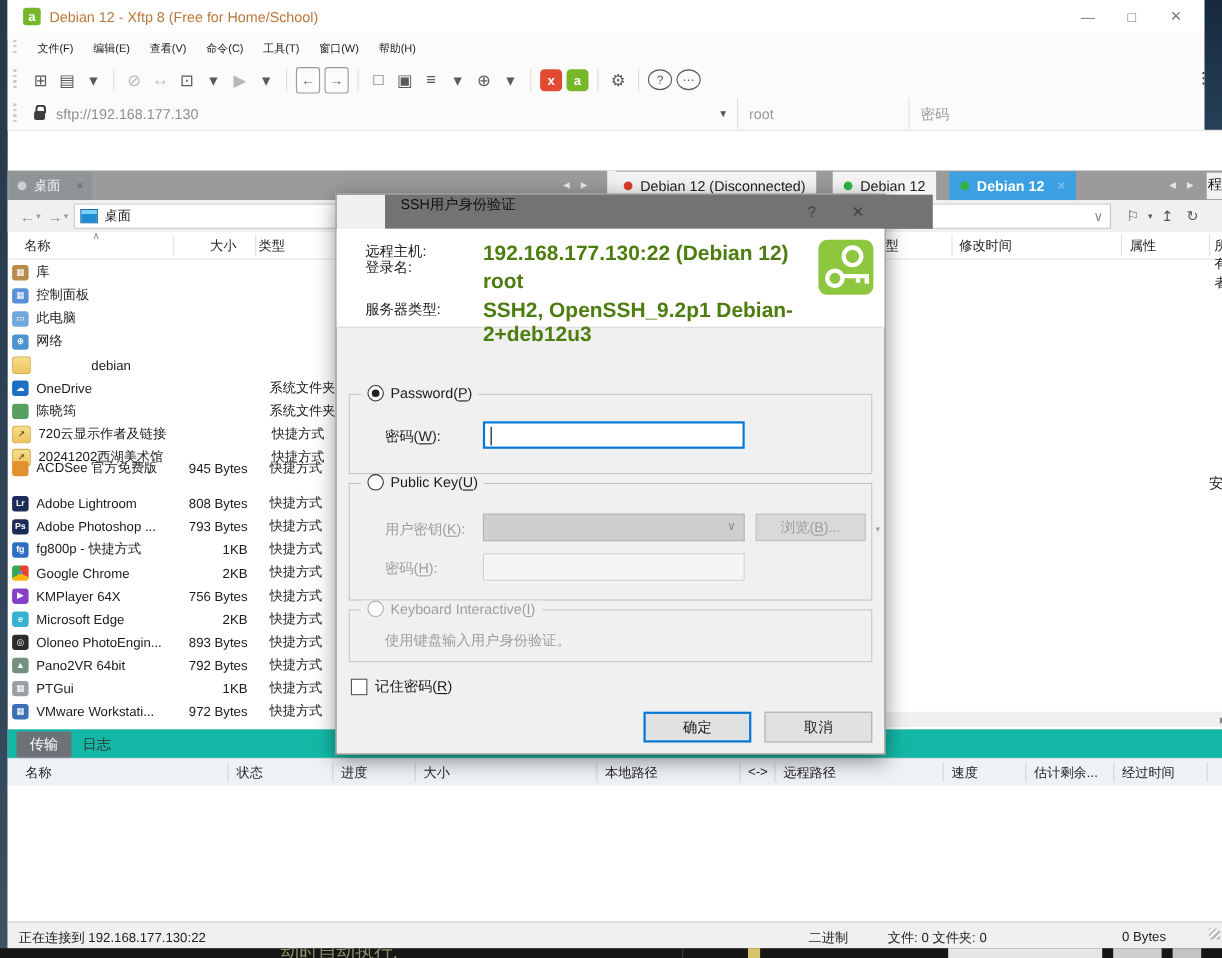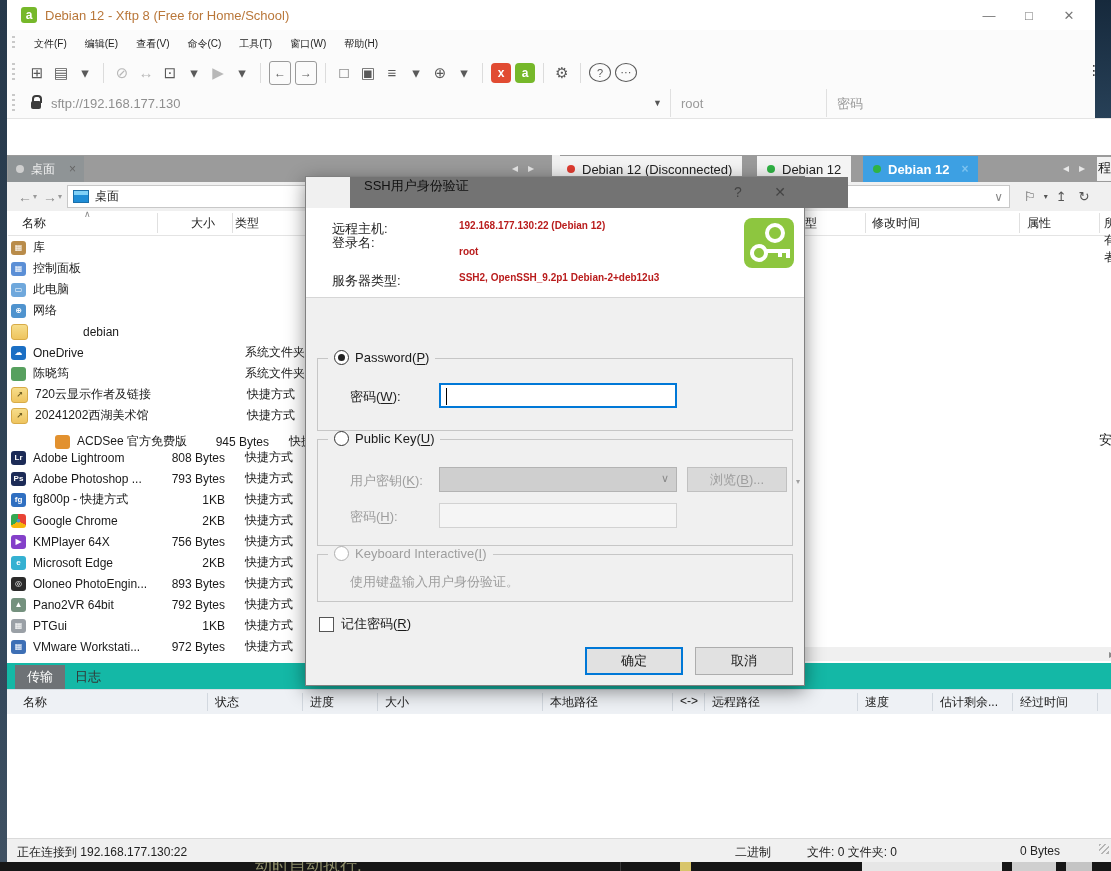--- a/index.html
+++ b/index.html
@@ -95,21 +95,21 @@
   #bottomstrip{position:absolute;left:0;top:862px;width:1111px;height:9px;background:#161616;z-index:45;}
   .bs-frag{position:absolute;top:0;height:9px;}
   
   #dlg{position:absolute;left:305px;top:176px;width:500px;height:510px;background:#f0f0f0;
     border:1px solid #808080;box-shadow:0 5px 18px rgba(0,0,0,.45);z-index:60;box-sizing:border-box;}
   #dlg-title{position:absolute;left:0;top:0;width:100%;height:31px;background:#737373;display:flex;align-items:flex-start;margin-left:44px;}
   #dlg-title .t{margin-left:14px;font-size:13px;color:#111;}
   .dlg-cap{position:absolute;top:0;width:40px;height:30px;display:flex;align-items:center;justify-content:center;color:#444;font-size:14px;}
   #dlg-info{position:absolute;left:0;top:31px;width:100%;height:89px;background:#fff;border-bottom:1px solid #d6d6d6;}
   .inf-label{position:absolute;left:26px;color:#222;font-size:13px;}
-  .inf-val{position:absolute;left:133px;font-weight:bold;color:#b91c1c;font-size:10px;margin-left:20px;}
+  .inf-val{position:absolute;left:133px;font-weight:bold;color:#4d7c0f;font-size:19px;}
   #keyicon{position:absolute;right:10px;top:10px;width:50px;height:50px;border-radius:8px;background:#8dc63f;}
   #dlg-msg{position:absolute;left:16px;top:134px;font-weight:bold;font-size:13px;color:#111;}
   .grp{position:absolute;left:11px;width:476px;border:1px solid #c6c6c6;box-sizing:border-box;}
   .grp-radio{position:absolute;left:10px;top:-9px;background:#f0f0f0;padding:0 6px;display:flex;align-items:center;font-size:13px;}
   .radio{width:13px;height:13px;border:1px solid #333;border-radius:50%;margin-right:6px;background:#fff;position:relative;flex:none;}
   .radio.sel:after{content:"";position:absolute;left:3px;top:3px;width:7px;height:7px;border-radius:50%;background:#222;}
   .radio.dis{border-color:#b0b0b0;}
   .dlg-lbl{position:absolute;font-size:13px;color:#222;}
   .dis-txt{color:#9e9e9e !important;}
   .fld{position:absolute;height:25px;box-sizing:border-box;}
@@ -298,21 +298,21 @@
           <span class="fname">720云显示作者及链接</span>
           <span class="fsize"></span>
           <span class="ftype">快捷方式</span>
         </div>
         <div class="frow" style="top: 194px;">
           <span class="fic folder" style="color: rgb(107, 90, 32);">↗</span>
           <span class="fname">20241202西湖美术馆</span>
           <span class="fsize"></span>
           <span class="ftype">快捷方式</span>
         </div>
-        <div class="frow" style="top: 220px; padding-left: 44px;">
+        <div class="frow" style="top: 204px;">
           <span class="fic" style="background: rgb(226, 145, 47);"></span>
           <span class="fname">ACDSee 官方免费版</span>
           <span class="fsize">945 Bytes</span>
           <span class="ftype">快捷方式</span>
         </div>
         <div class="frow" style="top: 236px;">
           <span class="fic" style="background: rgb(28, 43, 87);">Lr</span>
           <span class="fname">Adobe Lightroom</span>
           <span class="fsize">808 Bytes</span>
           <span class="ftype">快捷方式</span>

